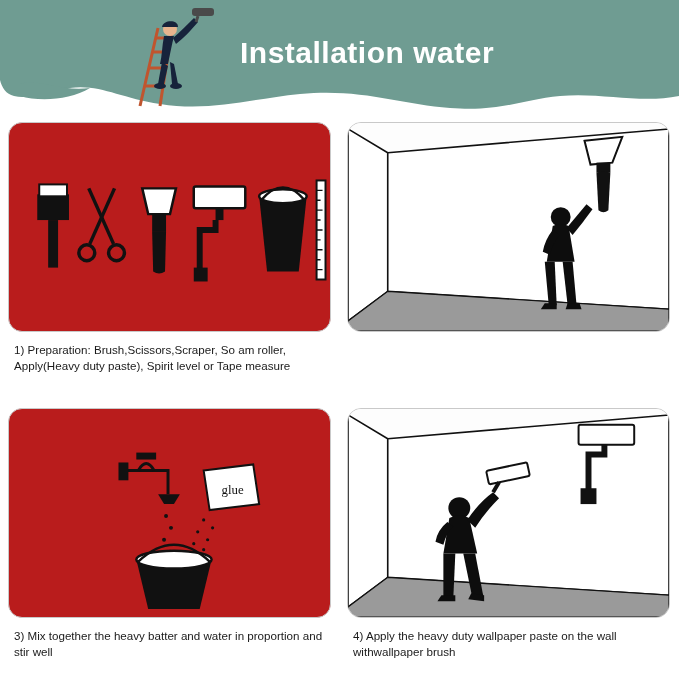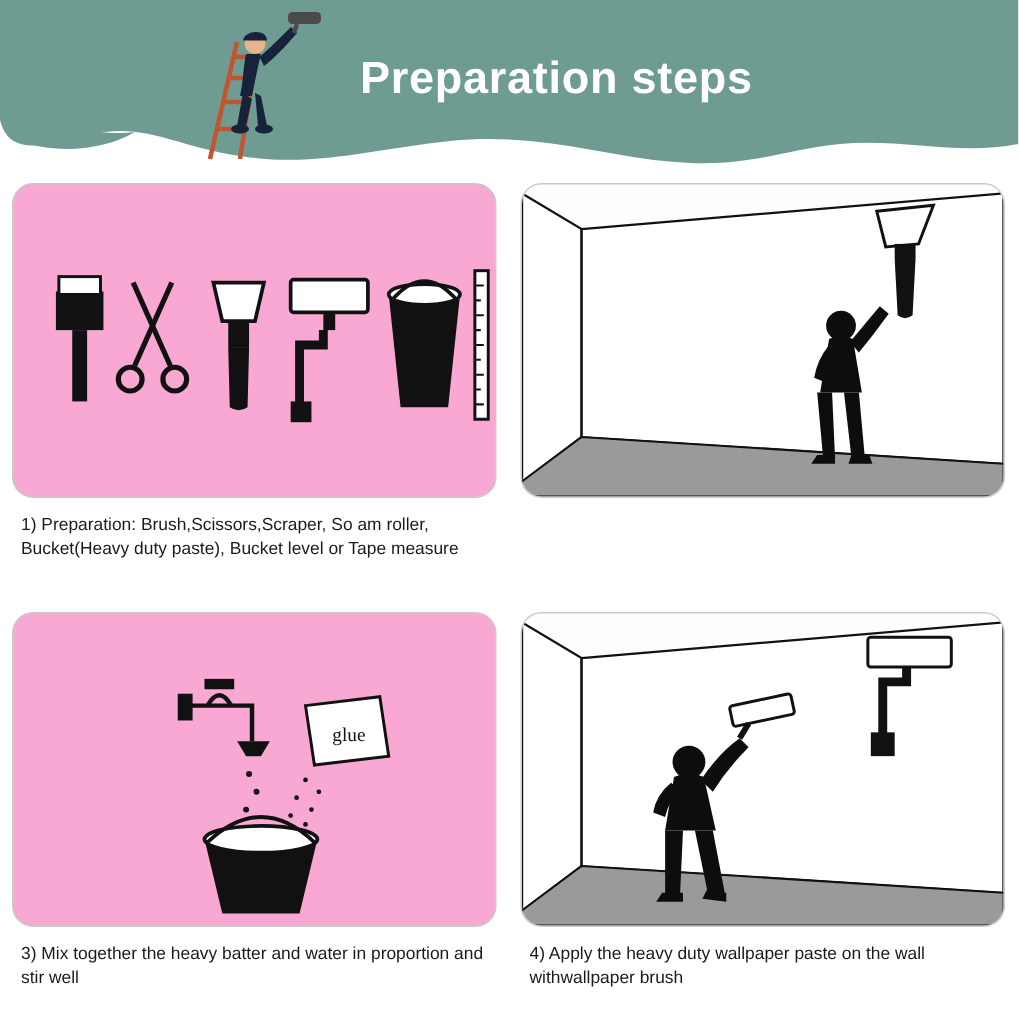--- a/index.html
+++ b/index.html
@@ -25,21 +25,21 @@
   
   .grid{
     position:absolute;left:0;top:118px;width:679px;
     display:flex;flex-wrap:wrap;
   }
   .step{width:339px;box-sizing:border-box;padding:4px 8px 0 8px;}
   .panel{
     width:100%;height:210px;
     border:1px solid #c9c9c9;
     border-radius:14px;
-    background:#f9a8d4;
+    background:#b91c1c;
     position:relative;overflow:hidden;
     box-sizing:border-box;
   }
   .panel.plain{background:#f4f4f4;}
   .panel svg{display:block;width:100%;height:100%;}
   .caption{
     font-size:11.6px;line-height:1.42;color:#1a1a1a;
     padding:10px 6px 0 6px;
     min-height:62px;
   }
@@ -77,21 +77,21 @@
       <circle cx="52" cy="29" r="7" fill="#e8b48e"></circle>
       <path d="M44,27 C45,20 60,19 60,27 Z" fill="#17233b"></path>
 
       <rect x="74" y="8" width="22" height="8" rx="3" fill="#4a4a4a"></rect>
       <line x1="80" y1="16" x2="78" y2="22" stroke="#4a4a4a" stroke-width="3"></line>
 
       <ellipse cx="42" cy="86" rx="6" ry="3" fill="#17233b"></ellipse>
       <ellipse cx="58" cy="86" rx="6" ry="3" fill="#17233b"></ellipse>
     </svg>
 
-    <div class="banner-title">Preparation steps</div>
+    <div class="banner-title">Installation water</div>
   </div>
 
   <div class="grid">
 
     <div class="step">
       <div class="panel">
         <svg viewBox="0 0 323 210" preserveAspectRatio="xMidYMid meet">
 
           <g>
             <rect x="28" y="72" width="32" height="26" fill="#111"></rect>
@@ -137,21 +137,21 @@
               <line x1="310" y1="118" x2="314" y2="118"></line>
               <line x1="310" y1="128" x2="316" y2="128"></line>
               <line x1="310" y1="138" x2="314" y2="138"></line>
               <line x1="310" y1="148" x2="316" y2="148"></line>
             </g>
           </g>
         </svg>
       </div>
       <div class="caption">
         <span>1)</span>
-        <span>Preparation: Brush,Scissors,Scraper, So am roller, Bucket(Heavy duty paste), Bucket level or Tape measure</span>
+        <span>Preparation: Brush,Scissors,Scraper, So am roller, Apply(Heavy duty paste), Spirit level or Tape measure</span>
       </div>
     </div>
 
     <div class="step">
       <div class="panel plain">
         <svg viewBox="0 0 323 210" preserveAspectRatio="none">
           <rect x="0" y="0" width="323" height="210" fill="#fdfdfd"></rect>
 
           <path d="M0,6 L40,30 L40,170 L0,200 Z" fill="#ffffff" stroke="#111" stroke-width="1.6"></path>
           <path d="M40,30 L323,6 L323,188 L40,170 Z" fill="#ffffff" stroke="#111" stroke-width="1.6"></path>

